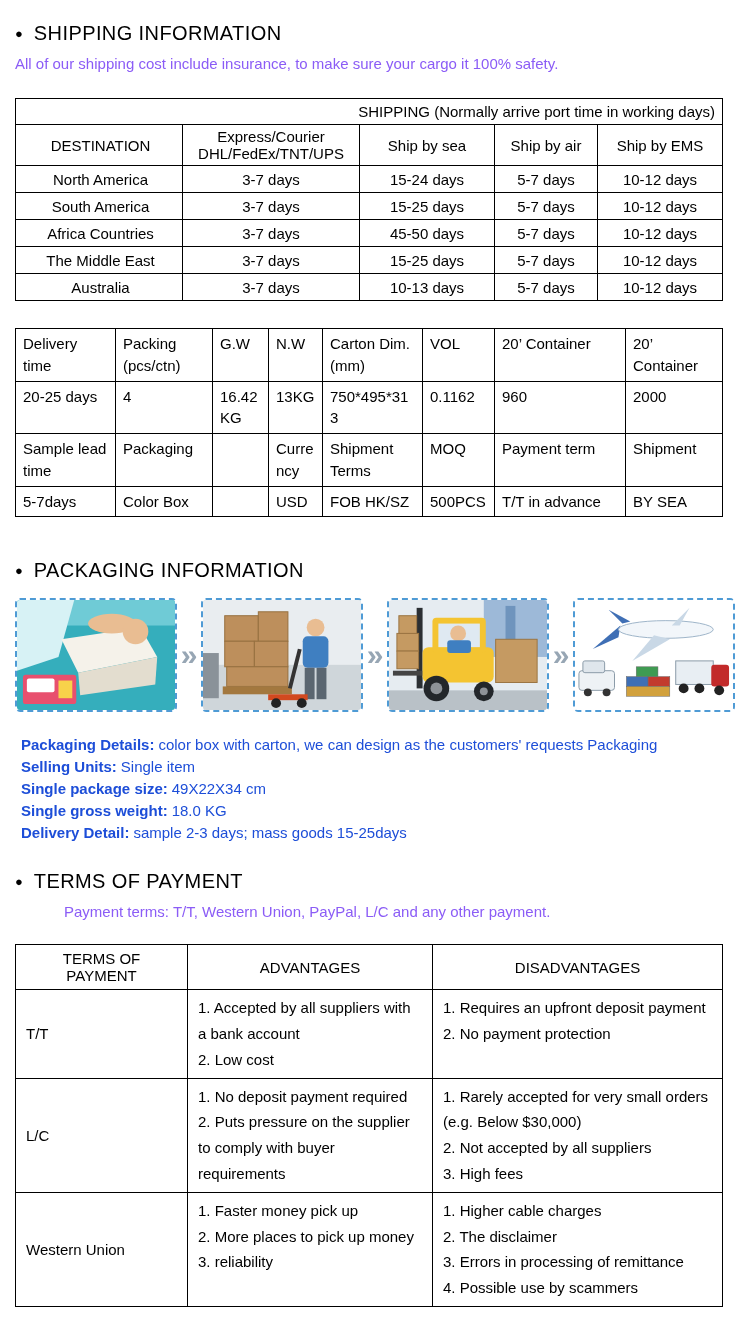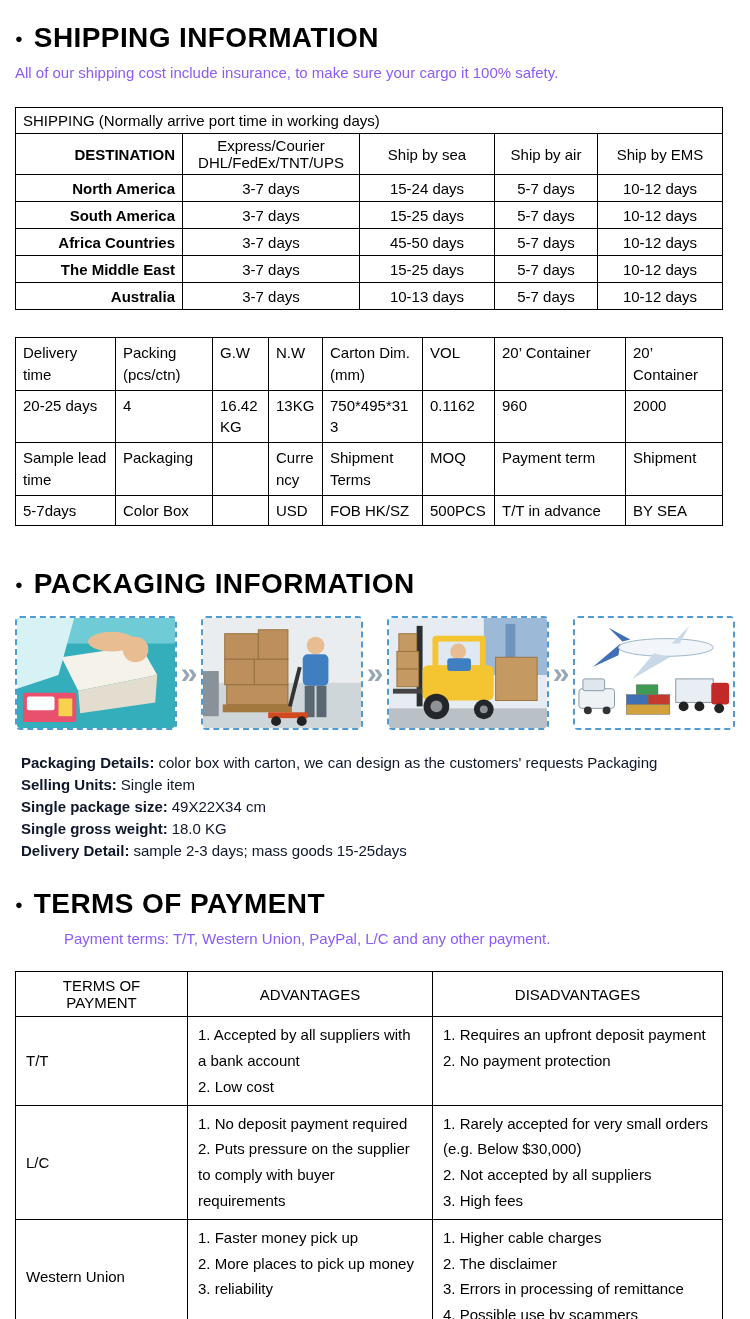--- a/index.html
+++ b/index.html
@@ -8,45 +8,45 @@
     width:750px;
     font-family:"Liberation Sans","DejaVu Sans",sans-serif;
     color:#000;
   }
   .page { width:750px; padding:12px 15px 24px 15px; }
 
   .sec-head { display:flex; align-items:center; gap:11px; margin-top:10px; }
   .sec-head.later { margin-top:42px; }
   .sec-head.pay { margin-top:26px; }
   .bullet { font-size:13px; line-height:1; color:#000; }
-  .sec-title { font-size:28px; font-weight:bold; letter-spacing:.4px; color:#000; }
+  .sec-title { font-size:20px; font-weight:normal; letter-spacing:.4px; color:#000; }
 
   .intro { font-size:15px; margin:10px 0 0 0; color:#8b5cf6; }
   .intro.indent { padding-left:6px;margin-left:43px; }
 
   table { border-collapse:collapse; table-layout:fixed; width:707px; }
   td { border:1px solid #000; font-size:15px; color:#000; padding:3px 7px; font-weight:normal; }
 
   .t1 { margin-top:26px; }
   .t1 td { height:27px; vertical-align:middle; }
-  .t1 .cap { text-align:left; height:26px; }
+  .t1 .cap { text-align:right; height:26px; }
   .t1 .c { text-align:center; }
-  .t1 .dest { text-align:right; padding-left:10px;font-weight:bold; }
+  .t1 .dest { text-align:center; padding-left:10px; }
 
   .t2 { margin-top:27px; }
   .t2 td { vertical-align:top; padding:4px 7px; overflow-wrap:break-word; line-height:1.45; }
   .t2 tr { height:27px; }
 
   .photos { margin-top:16px; width:720px; display:flex; align-items:center; justify-content:space-between; }
   .photo { width:162px; height:114px; border:2px dashed #4f9bd5; border-radius:5px; background:#fff; overflow:hidden; flex:0 0 auto; }
   .photo svg { display:block; width:100%; height:100%; }
   .chev { font-size:30px; font-weight:bold; color:#97a6b4; line-height:1; flex:0 0 auto; }
 
   .details { margin-top:22px; padding-left:6px; }
-  .details p { font-size:15px; line-height:22px; color:#0f172a; }
+  .details p { font-size:15px; line-height:22px; color:#1d4ed8; }
   .details b { margin-right:4px; }
 
   .t3 { margin-top:24px; }
   .t3 td { vertical-align:top; padding:5px 10px; }
   .t3 .hd { text-align:center; height:28px; vertical-align:middle; }
   .t3 .method { text-align:left; vertical-align:middle; }
   .t3 .list { white-space:pre-line; line-height:1.72; }
 </style>
 </head>
 <body>

